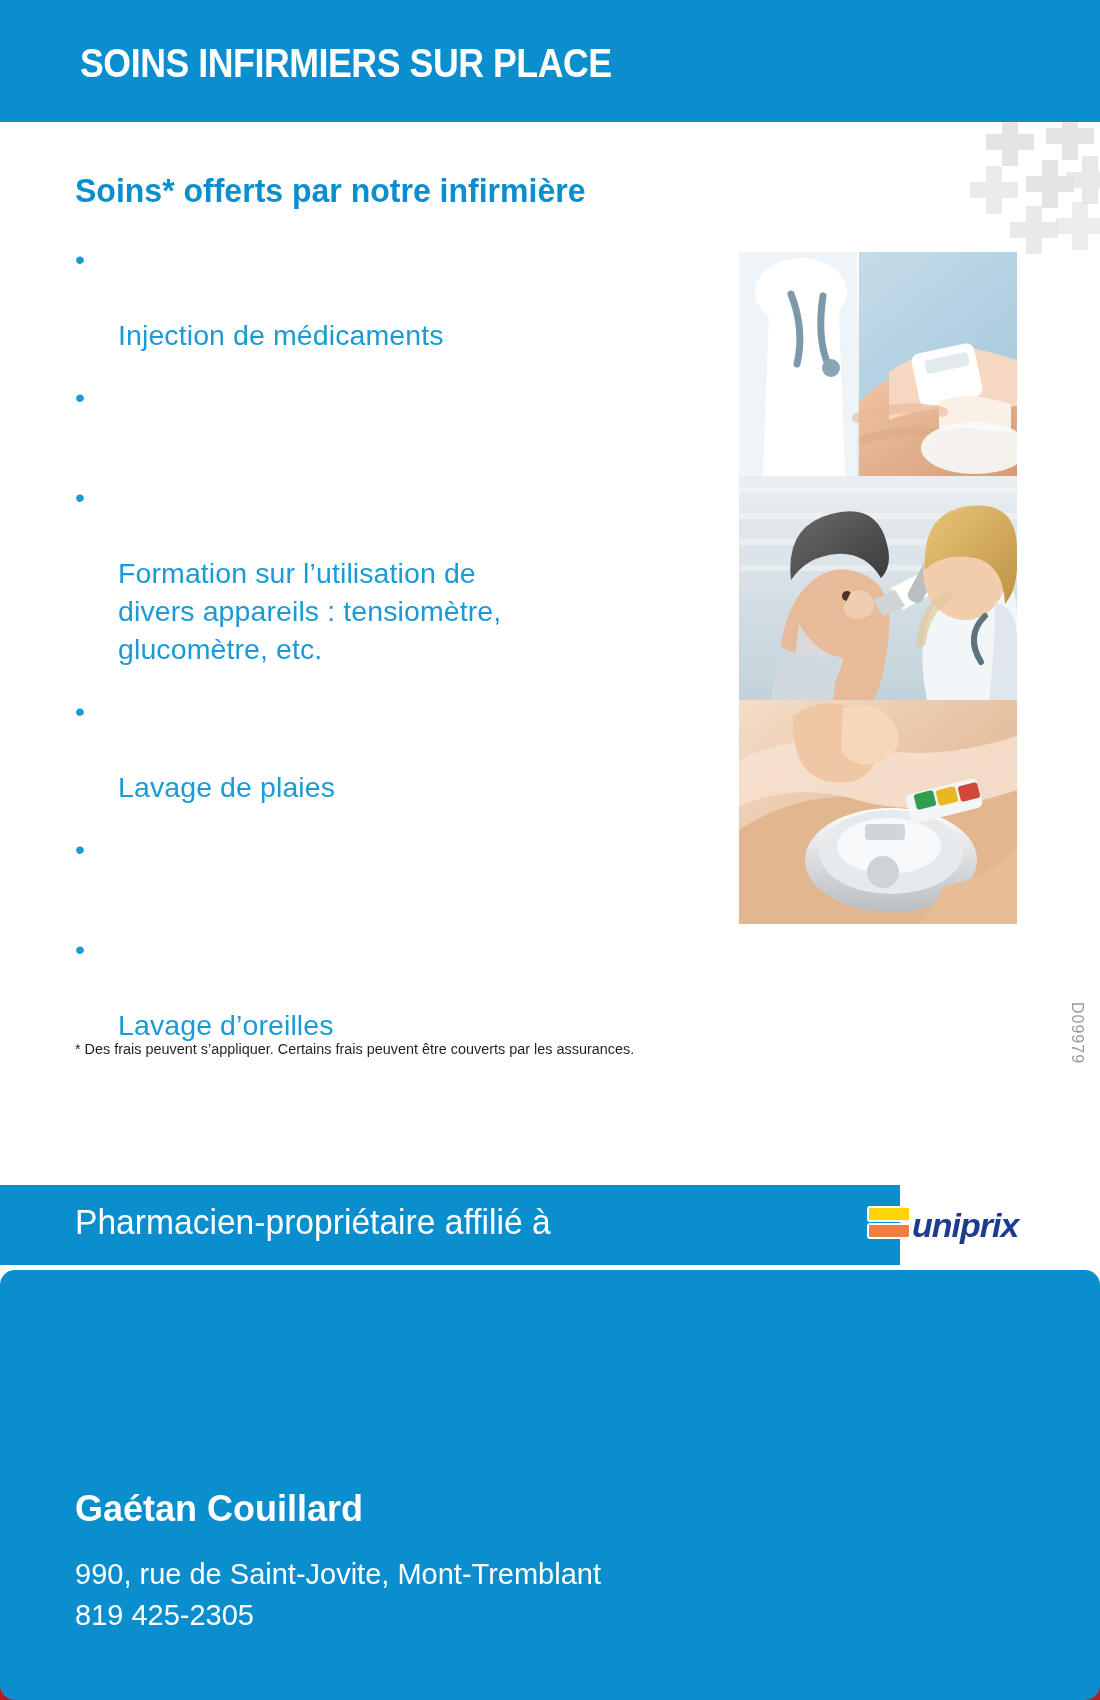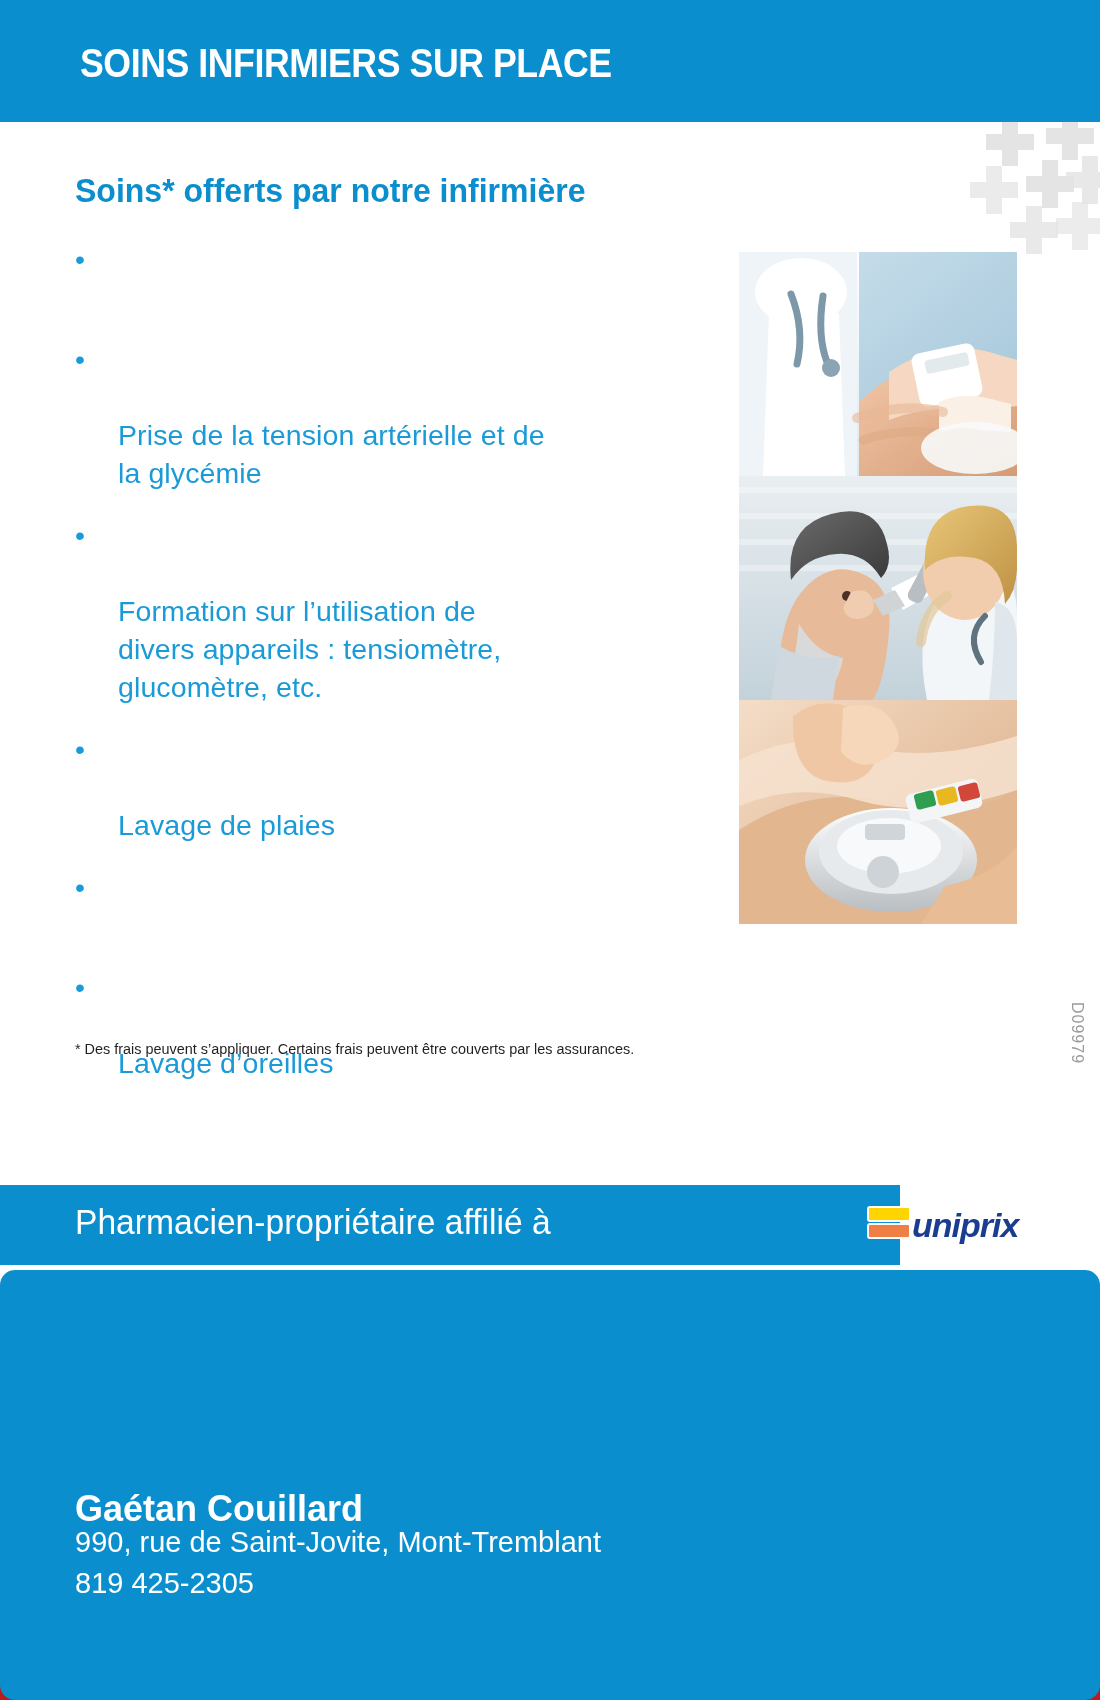--- a/index.html
+++ b/index.html
@@ -127,21 +127,21 @@
     position:absolute;left:0;top:1270px;width:1100px;height:430px;
     background:#0b8ecd;
     border-radius:15px;
   }
   .pharm-name{
     position:absolute;left:75px;top:218px;
     color:#ffffff;font-size:36px;font-weight:bold;
     white-space:nowrap;
   }
   .pharm-addr{
-    position:absolute;left:75px;top:252px;
+    position:absolute;left:75px;top:284px;
     color:#ffffff;font-size:29px;font-weight:normal;line-height:41px;
     white-space:pre-line;
   }
 </style>
 </head>
 <body>
 
 <div class="poster">
 
   <div class="header-band">
@@ -162,25 +162,24 @@
           <path d="M206,96 h16 v-16 h16 v16 h16 v16 h-16 v16 h-16 v-16 h-16 z" opacity="0.7"></path>
         </g>
       </svg>
     </div>
 
     <div class="section-heading">Soins* offerts par notre infirmière</div>
 
     <ul class="bullet-list">
       <li class="bullet-item">
         <span class="bullet-dot">•</span>
-      </li>
-      <li class="bullet-item">
-        <span class="bullet-dot">•</span>
-        <span>Prise de la tension artérielle et de
-la glycémie</span>
+        <span>Injection de médicaments</span>
+      </li>
+      <li class="bullet-item">
+        <span class="bullet-dot">•</span>
       </li>
       <li class="bullet-item">
         <span class="bullet-dot">•</span>
         <span>Formation sur l’utilisation de
 divers appareils : tensiomètre,
 glucomètre, etc.</span>
       </li>
       <li class="bullet-item">
         <span class="bullet-dot">•</span>
         <span> Lavage de plaies</span>

